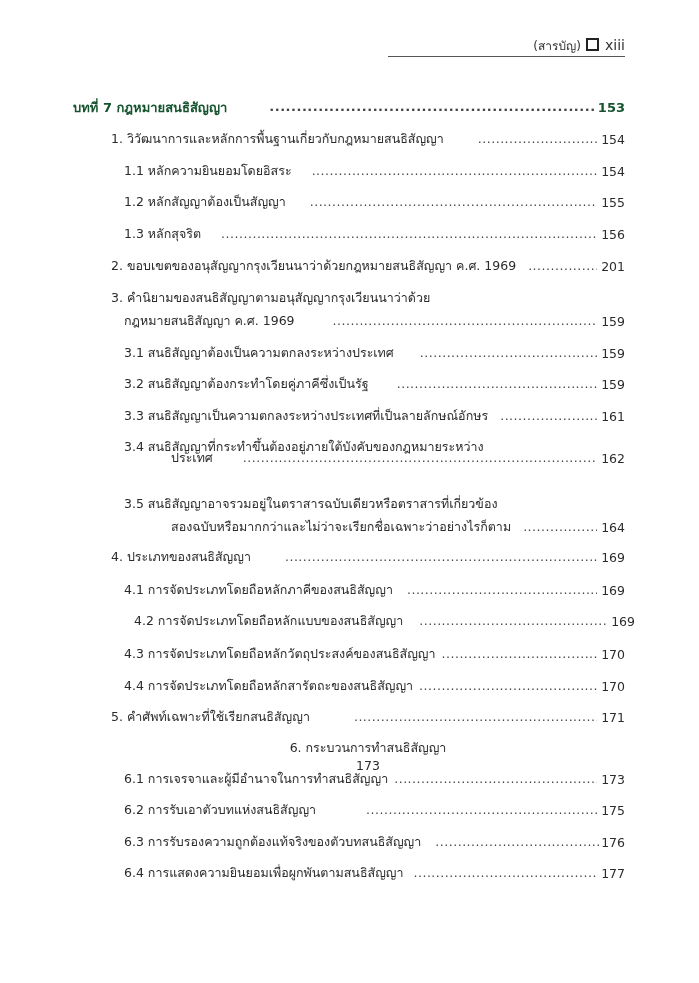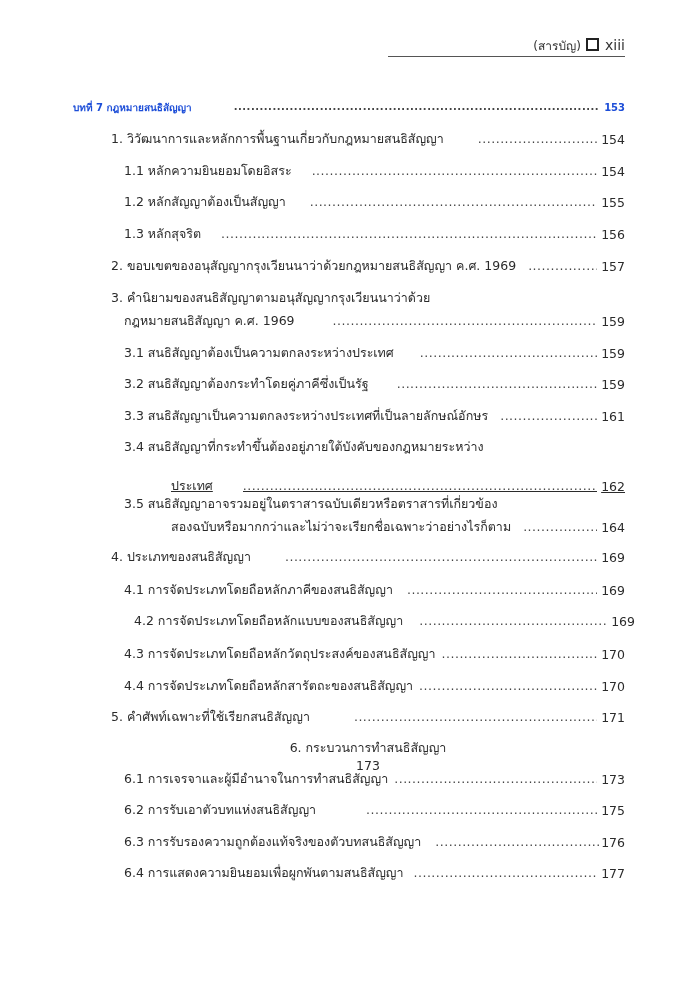--- a/index.html
+++ b/index.html
@@ -11,21 +11,21 @@
                        margin: 0 6px 0 5px; vertical-align: -1px; }
   .running-head .roman { font-size: 14px; }
   .head-rule { position: absolute; left: 388px; top: 56px; width: 237px; height: 1px; background: #555; }
   .toc-row { position: absolute; left: 0; height: 20px; display: flex; align-items: center;
              font-size: 12.5px; white-space: nowrap; }
   .toc-row .label { flex: 0 0 auto; }
   .toc-row .dots { flex: 1 1 auto; overflow: hidden; color: #444; letter-spacing: 0.5px;
                    margin: 0 4px 0 0; height: 16px; line-height: 16px; }
   .toc-row .dots::before { content: "........................................................................................................................................................................................................"; }
   .toc-row .page { flex: 0 0 auto; text-align: right; }
-  .chapter { font-weight: bold; font-size: 10px; color: #1d4ed8; }
+  .chapter { font-weight: bold; font-size: 13px; color: #14532d; }
   .cont { position: absolute; font-size: 12.5px; white-space: nowrap; height: 20px; line-height: 20px; }
 </style>
 </head>
 <body>
 
 <div class="running-head">
   <span>(สารบัญ)</span><span class="box"></span><span class="roman">xiii</span>
 </div>
 <div class="head-rule"></div>
 
@@ -55,21 +55,21 @@
 
 <div class="toc-row" style="top:224px; left:124px; width:501px;">
   <span class="label">1.3 หลักสุจริต</span>
   <span class="dots" style="margin-left:20px;"></span>
   <span class="page">156</span>
 </div>
 
 <div class="toc-row" style="top:256px; left:111px; width:514px;">
   <span class="label">2. ขอบเขตของอนุสัญญากรุงเวียนนาว่าด้วยกฎหมายสนธิสัญญา ค.ศ. 1969</span>
   <span class="dots" style="margin-left:12px;"></span>
-  <span class="page">157</span>
+  <span class="page">201</span>
 </div>
 
 <div class="cont" style="top:288px; left:111px;">3. คำนิยามของสนธิสัญญาตามอนุสัญญากรุงเวียนนาว่าด้วย</div>
 <div class="toc-row" style="top:311px; left:124px; width:501px;">
   <span class="label">กฎหมายสนธิสัญญา ค.ศ. 1969</span>
   <span class="dots" style="margin-left:38px;"></span>
   <span class="page">159</span>
 </div>
 
 <div class="toc-row" style="top:343px; left:124px; width:501px;">
@@ -84,21 +84,21 @@
   <span class="page">159</span>
 </div>
 
 <div class="toc-row" style="top:406px; left:124px; width:501px;">
   <span class="label">3.3 สนธิสัญญาเป็นความตกลงระหว่างประเทศที่เป็นลายลักษณ์อักษร</span>
   <span class="dots" style="margin-left:12px;"></span>
   <span class="page">161</span>
 </div>
 
 <div class="cont" style="top:437px; left:124px;">3.4 สนธิสัญญาที่กระทำขึ้นต้องอยู่ภายใต้บังคับของกฎหมายระหว่าง</div>
-<div class="toc-row" style="top:476px; left:171px; width:454px;text-decoration:underline;">
+<div class="toc-row" style="top:448px; left:171px; width:454px;">
   <span class="label">ประเทศ</span>
   <span class="dots" style="margin-left:30px;"></span>
   <span class="page">162</span>
 </div>
 
 <div class="cont" style="top:494px; left:124px;">3.5 สนธิสัญญาอาจรวมอยู่ในตราสารฉบับเดียวหรือตราสารที่เกี่ยวข้อง</div>
 <div class="toc-row" style="top:517px; left:171px; width:454px;justify-content:center;">
   <span class="label">สองฉบับหรือมากกว่าและไม่ว่าจะเรียกชื่อเฉพาะว่าอย่างไรก็ตาม</span>
   <span class="dots" style="margin-left:12px;"></span>
   <span class="page">164</span>

